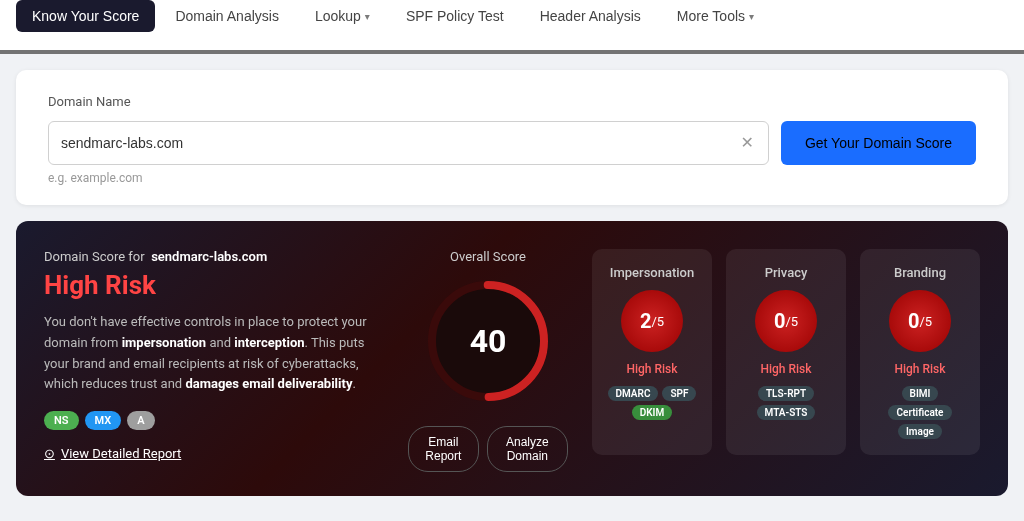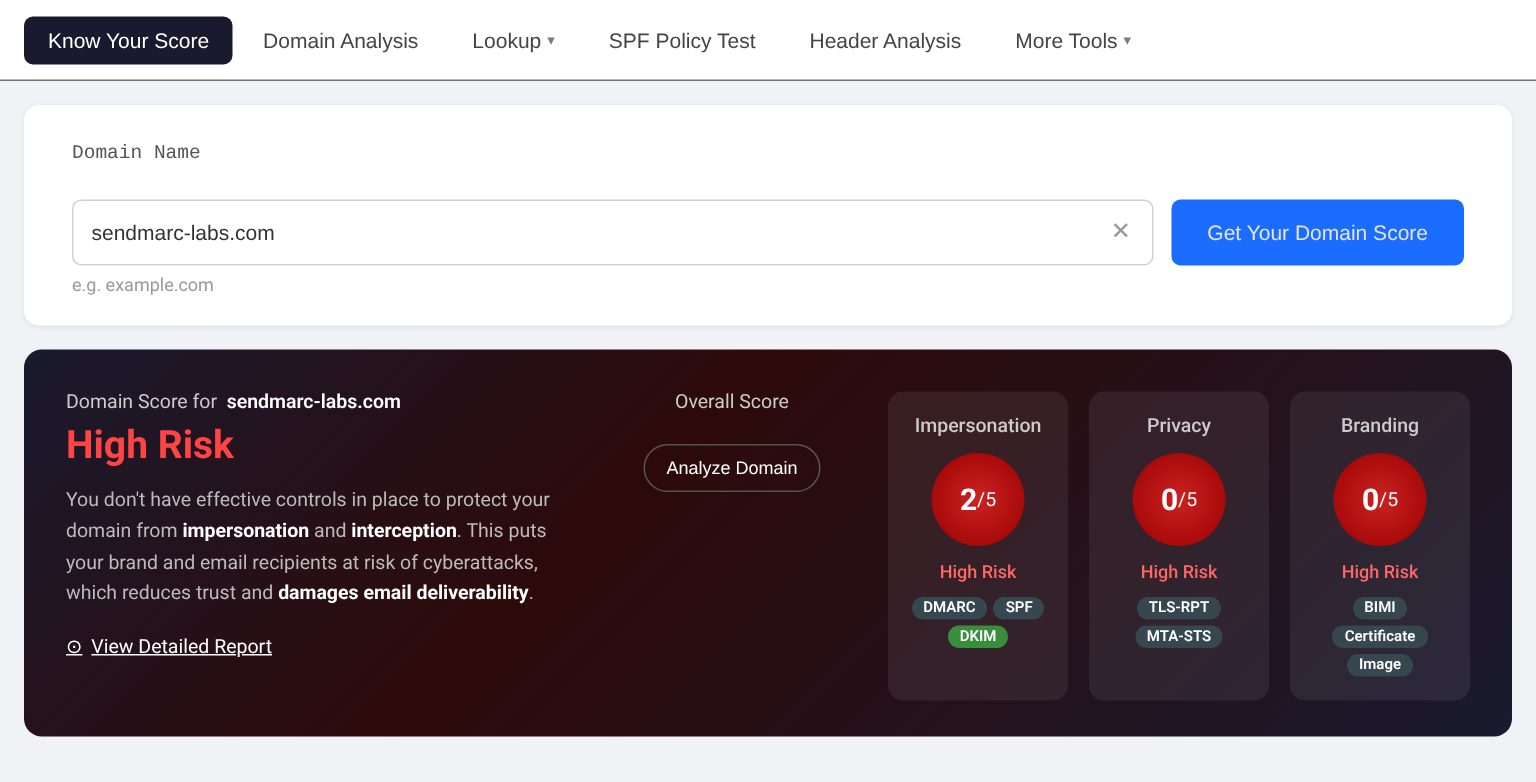--- a/index.html
+++ b/index.html
@@ -8,24 +8,24 @@
       background: #f0f2f5;
       min-height: 521px;
       width: 1024px;
       overflow: hidden;
     }
 
     
     .nav {
       background: #fff;
       display: flex;
-      align-items: center;
+      align-items: flex-start;
       padding: 0 16px;
       height: 54px;
-      border-bottom: 1px solid #737373;
+      border-bottom: 4px solid #737373;
       gap: 4px;
     }
     .nav-item {
       padding: 8px 16px;
       font-size: 14px;
       color: #444;
       cursor: pointer;
       border-radius: 6px;
       white-space: nowrap;
       display: flex;
@@ -48,22 +48,21 @@
     .search-section {
       background: #fff;
       padding: 24px 32px 20px;
       margin: 16px;
       border-radius: 10px;
       box-shadow: 0 1px 4px rgba(0,0,0,0.08);
     }
     .domain-label {
       font-size: 13px;
       color: #555;
-      margin-bottom: 24px;
-      font-family: Liberation Mono, monospace;
+      margin-bottom: 12px;
     }
     .search-row {
       display: flex;
       gap: 12px;
       align-items: center;
     }
     .search-input-wrap {
       flex: 1;
       position: relative;
       display: flex;
@@ -86,21 +85,21 @@
       background: transparent;
       border: none;
       cursor: pointer;
       color: #999;
       font-size: 16px;
       padding: 2px;
       line-height: 1;
     }
     .get-score-btn {
       background: #1a6dff;
-      color: #e5e5e5;
+      color: #000000;
       border: none;
       border-radius: 6px;
       padding: 0 24px;
       height: 44px;
       font-size: 14px;
       font-weight: 500;
       cursor: pointer;
       white-space: nowrap;
     }
     .input-hint {
@@ -320,29 +319,42 @@
 
   <div class="left-panel">
     <div class="domain-score-label">
       <span>Domain Score for</span>
       &nbsp;<strong>sendmarc-labs.com</strong>
     </div>
     <div class="risk-level">High Risk</div>
     <div class="risk-description">
       You don't have effective controls in place to protect your domain from <strong>impersonation</strong> and <strong>interception</strong>. This puts your brand and email recipients at risk of cyberattacks, which reduces trust and <strong>damages email deliverability</strong>.
     </div>
+    <div class="tags">
+      <span class="tag tag-ns">NS</span>
+      <span class="tag tag-mx">MX</span>
+      <span class="tag tag-a">A</span>
+    </div>
     <div class="view-report-link">
       <span>⊙</span>
       <span>View Detailed Report</span>
     </div>
   </div>
 
   <div class="score-section">
     <div class="score-label">Overall Score</div>
+    <div class="score-circle-wrap">
+      <svg viewBox="0 0 130 130">
+        <circle cx="65" cy="65" r="56" fill="#1a0a0a" stroke="#3a0a0a" stroke-width="8"></circle>
+        <circle cx="65" cy="65" r="56" fill="none" stroke="#cc2222" stroke-width="8" stroke-dasharray="175 176" stroke-linecap="round"></circle>
+      </svg>
+      <div class="score-number">40</div>
+    </div>
     <div class="action-buttons">
+      <button class="action-btn action-btn-outline">Email Report</button>
       <button class="action-btn action-btn-filled">Analyze Domain</button>
     </div>
   </div>
 
   <div class="score-cards">
   <div class="score-card">
         <div class="card-title">Impersonation</div>
         <div class="card-score-bubble">2<span style="font-size:13px;font-weight:400">/5</span></div>
         <div class="card-risk">High Risk</div>
         <div class="card-tags">

